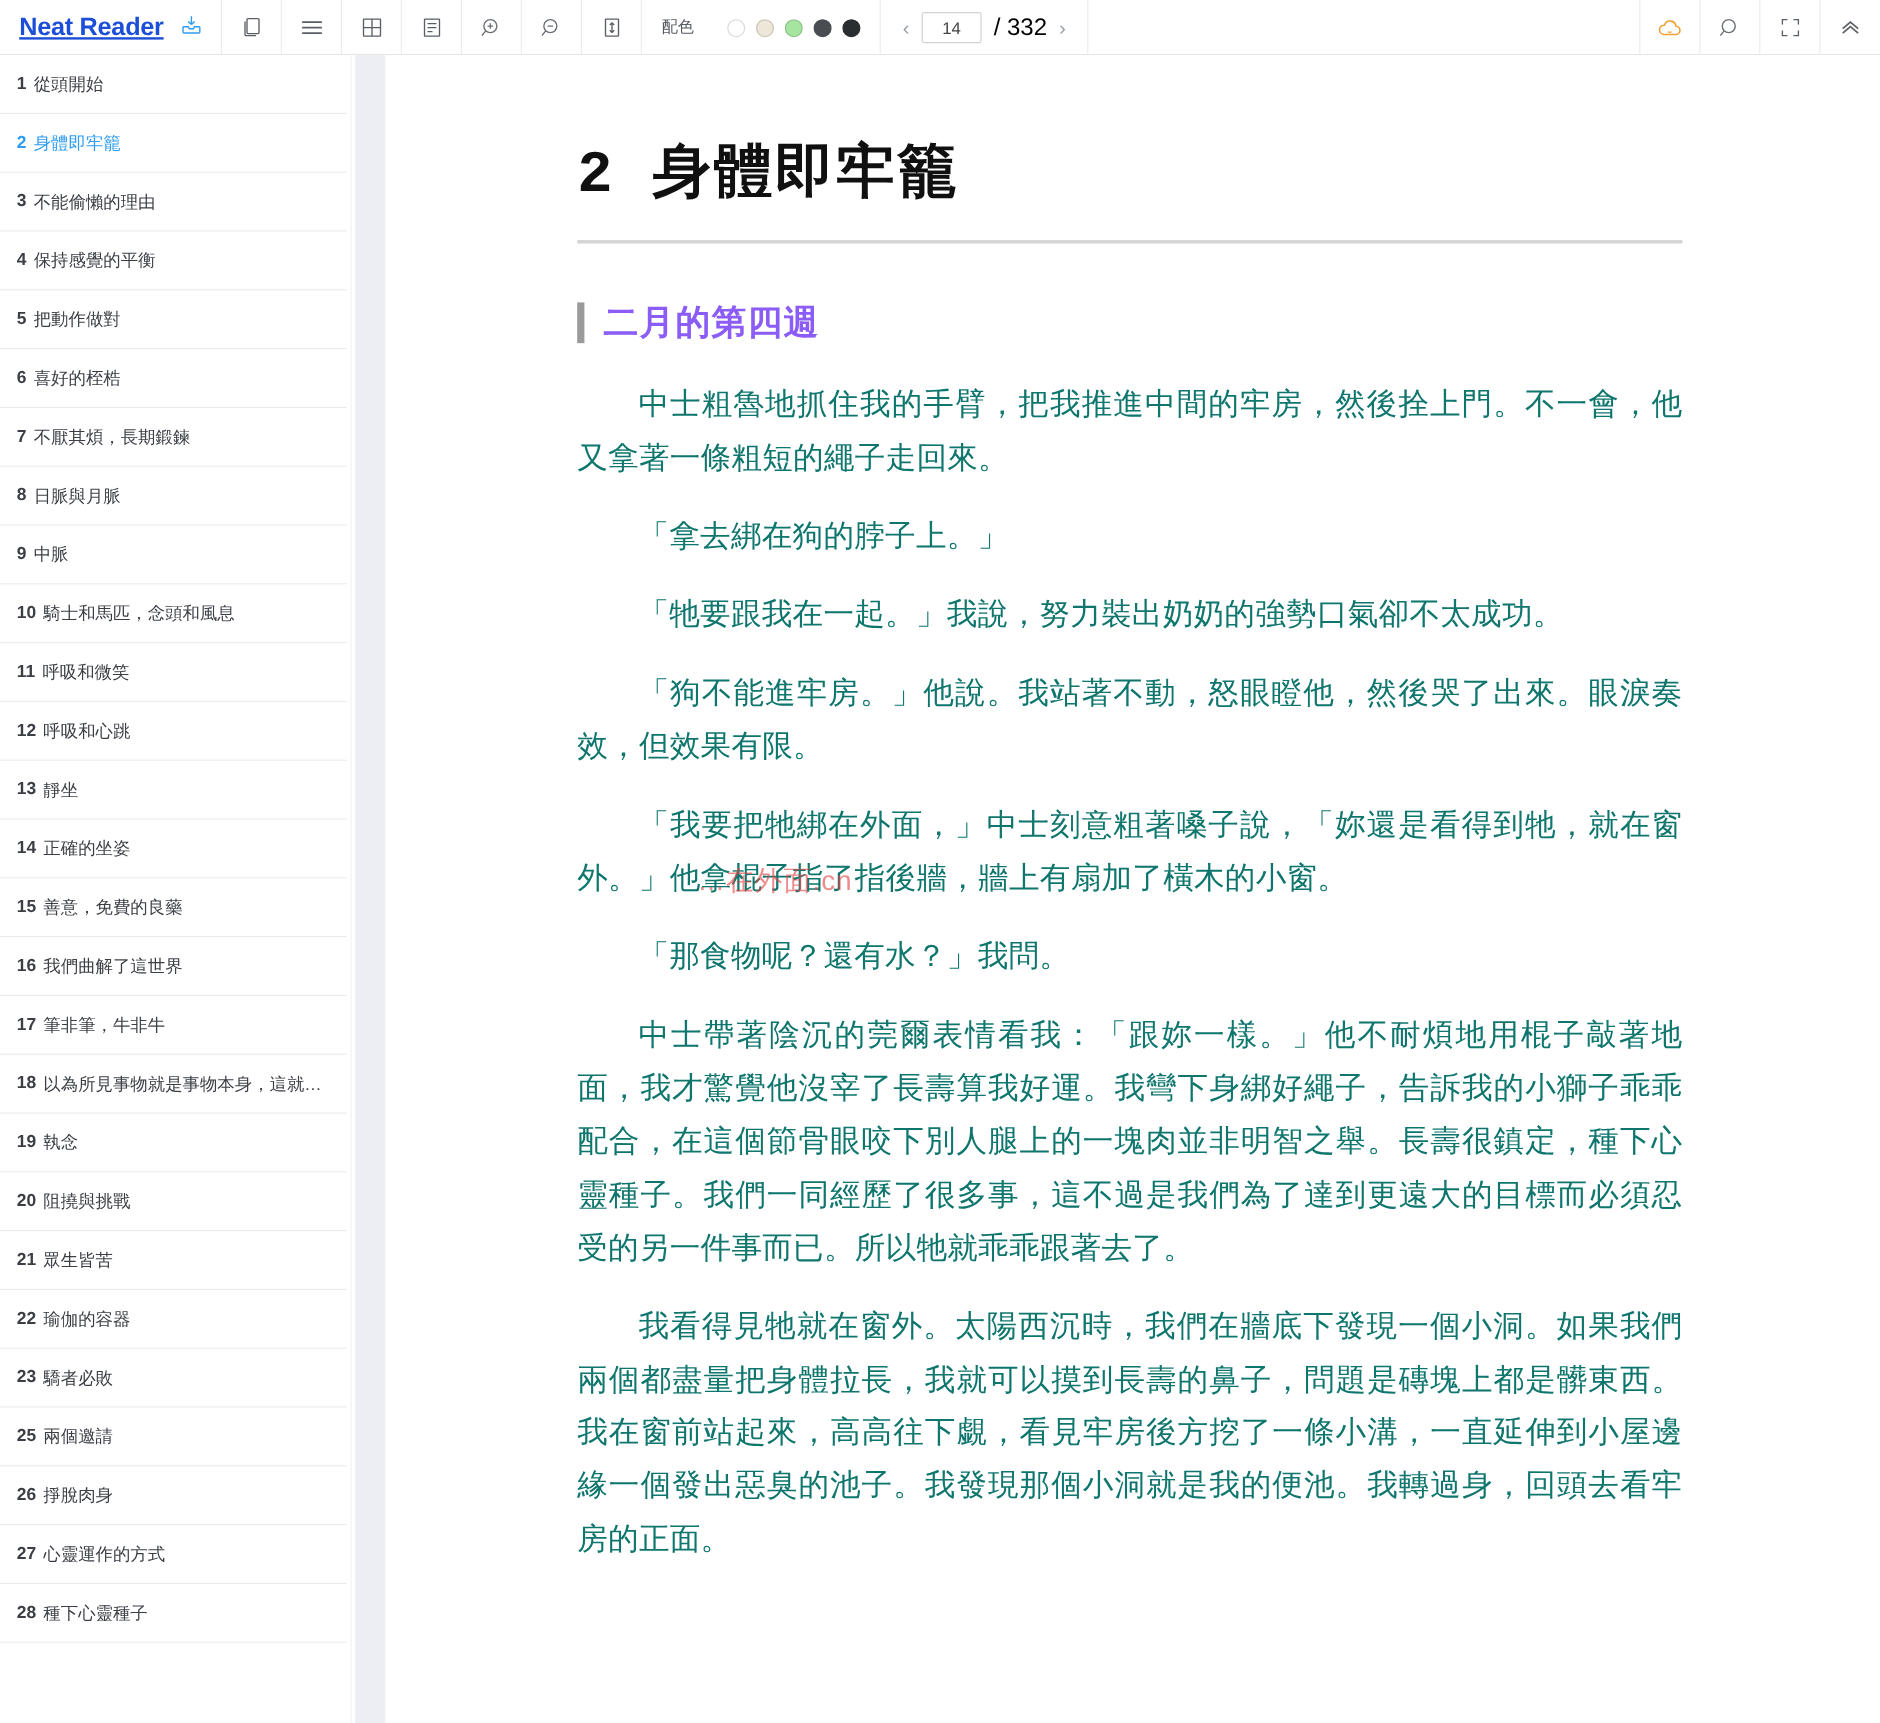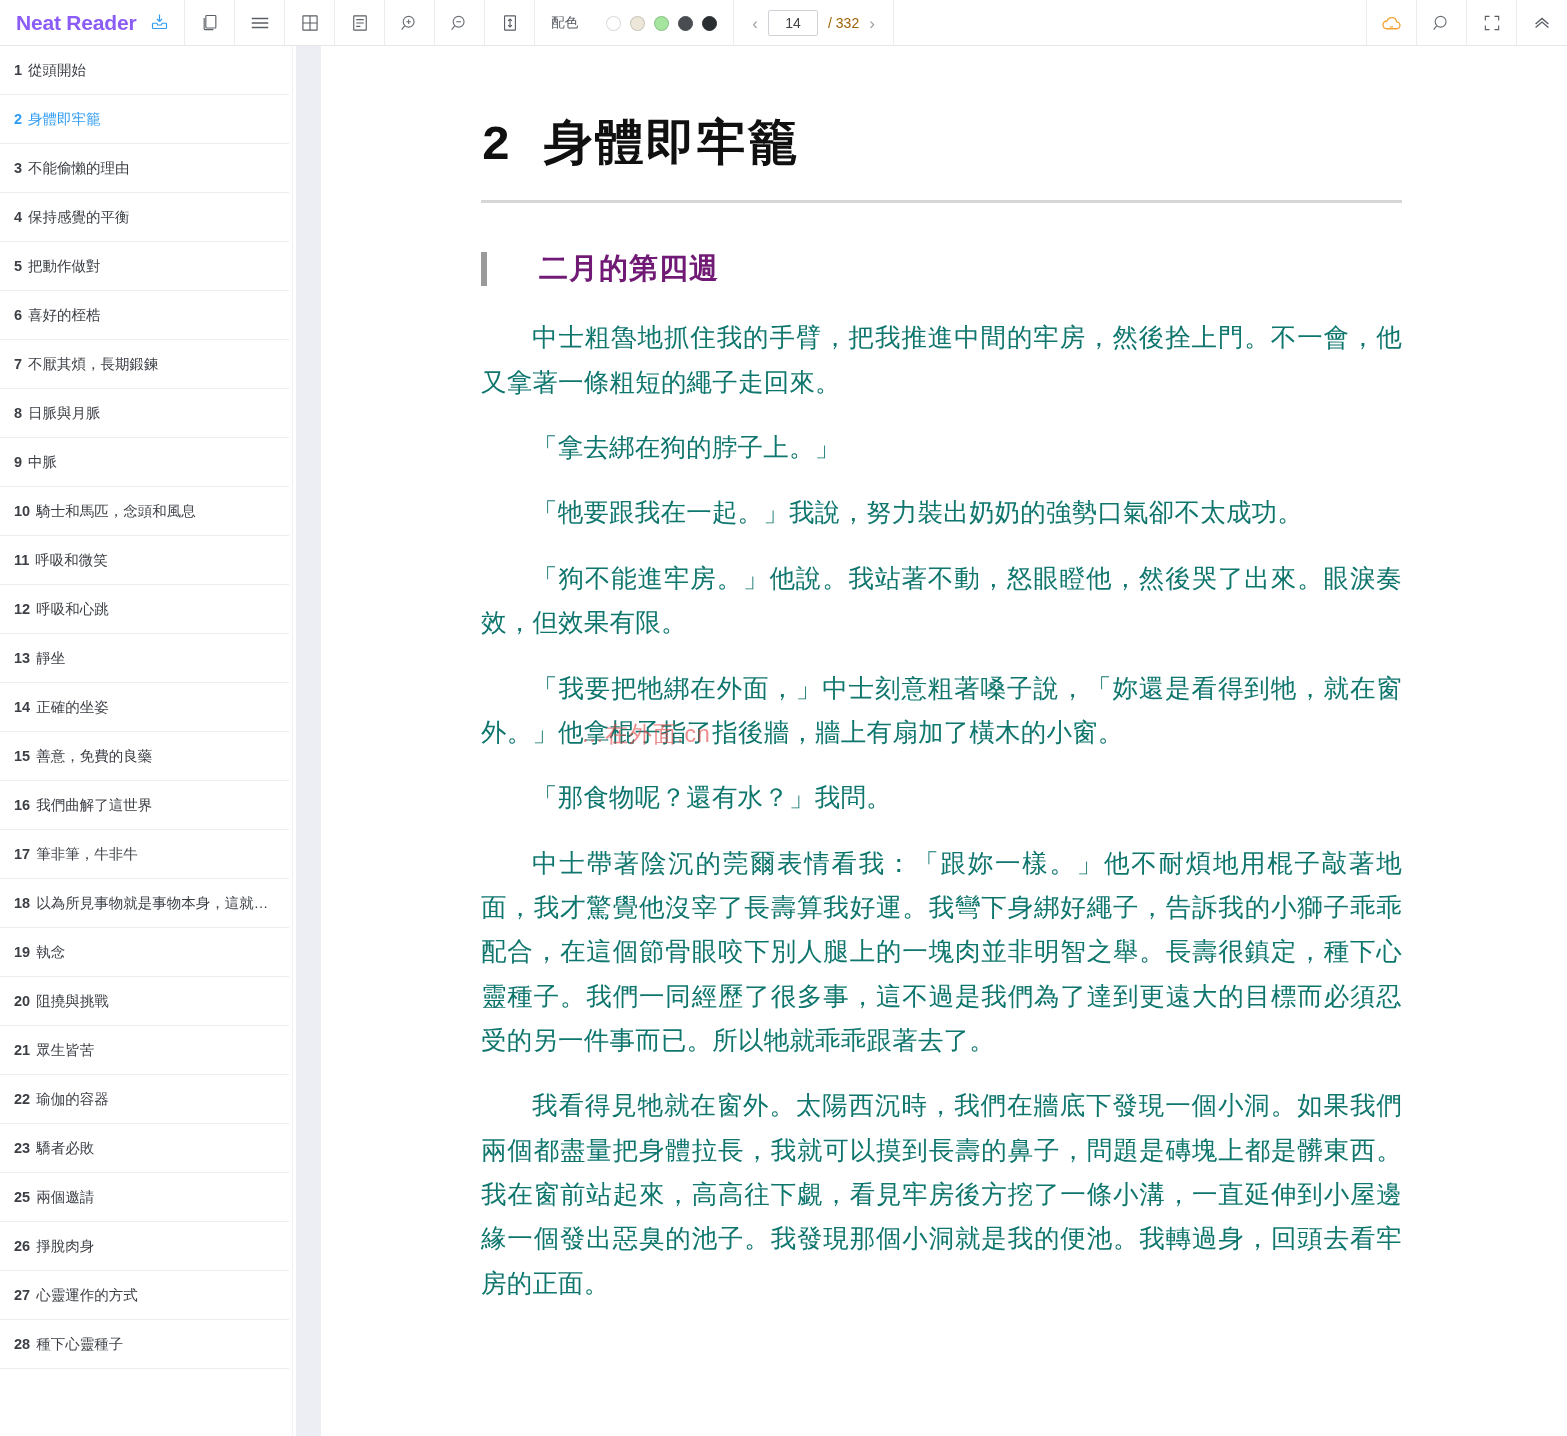--- a/index.html
+++ b/index.html
@@ -21,22 +21,22 @@
   }
   .tb-cell {
     display: flex; align-items: center; justify-content: center;
     border-right: 1px solid #ececec;
     height: 46px;
     flex: 0 0 auto;
   }
   .tb-cell.noborder { border-right: none; }
   #brand-cell { padding: 0 14px 0 16px; gap: 13px; }
   #brand-text {
-    color: #8b5cf6; font-size: 21px; font-weight: bold;
-    letter-spacing: -0.2px; white-space: nowrap;
+    color: #1d4ed8; font-size: 21px; font-weight: bold;
+    letter-spacing: -0.2px; white-space: nowrap; text-decoration: underline;
   }
   .icon-btn { width: 50px; }
   .icon-btn svg { display: block; }
   .ico { stroke: #5a5f66; fill: none; stroke-width: 1.35; }
   .ico-thin { stroke: #6a6f76; fill: none; stroke-width: 1.3; }
 
   
   #palette-cell { padding: 0 16px; gap: 9px; }
   #palette-label { font-size: 13.5px; color: #555a60; margin-right: 19px; }
   .swatch {
@@ -47,21 +47,21 @@
 
   
   #pager-cell { padding: 0 18px; gap: 10px; }
   .chev { font-size: 17px; color: #9aa0a6; line-height: 1; user-select: none; }
   #page-input {
     width: 50px; height: 26px; text-align: center;
     border: 1px solid #cfd3d7; border-radius: 2px;
     font-size: 14px; color: #444; font-family: "Liberation Sans", sans-serif;
     background: #fff; outline: none; padding: 0;
   }
-  #page-total { font-size: 14px; color: #a16207; white-space: nowrap; }
+  #page-total { font-size: 20px; color: #000000; white-space: nowrap; }
 
   #spacer-cell { flex: 1 1 auto; border-right: 1px solid #ececec; }
 
   
   #sidebar {
     position: absolute; top: 46px; left: 0;
     width: 289px; height: 1390px;
     background: #ffffff;
     overflow: hidden;
   }
@@ -120,23 +120,22 @@
   #title-rule {
     height: 3px; background: #d6d6d6; margin: 0 0 46px 0;
   }
   #section-head {
     display: flex; align-items: center; gap: 16px;
     margin: 0 0 26px 0;
   }
   #section-bar { width: 6px; height: 34px; background: #9a9a9a; flex: 0 0 auto; }
   #section-title {
     font-family: "DejaVu Sans", sans-serif;
-    font-size: 29px; font-weight: bold; color: #701a75;
+    font-size: 29px; font-weight: bold; color: #8b5cf6;
     letter-spacing: 1px;
-    margin-left: 36px;
   }
   .para {
     font-family: "DejaVu Serif", "Liberation Serif", serif;
     font-size: 25.5px;
     line-height: 1.74;
     color: #0f766e;
     margin: 0 0 21px 0;
     text-indent: 2em;
     text-align: justify;
     letter-spacing: 0.2px;

